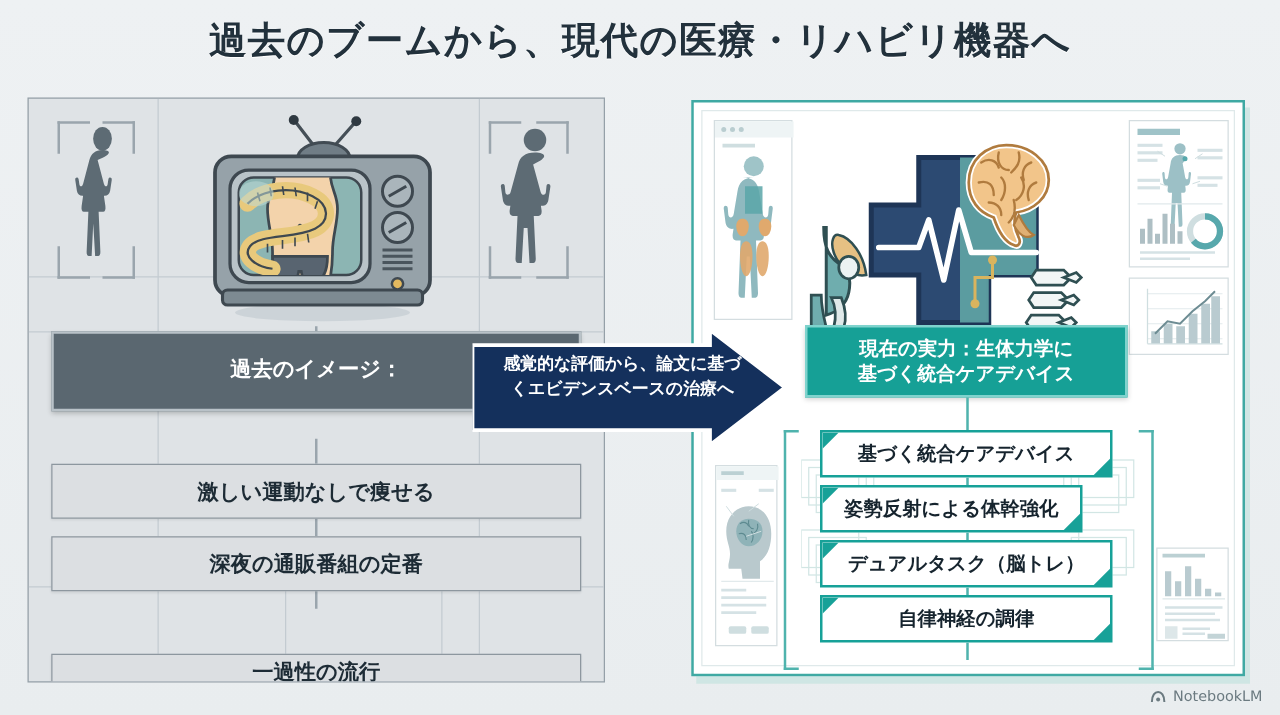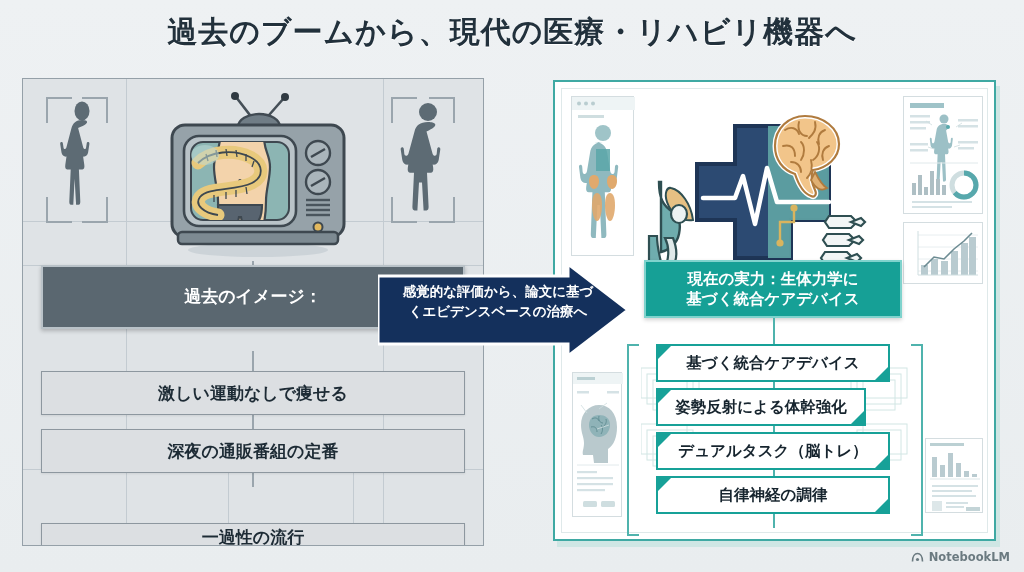--- a/index.html
+++ b/index.html
@@ -131,21 +131,21 @@
   .rbox.item { font-size:15.5px; }
   .rconn { position:absolute; width:2px; background:#4fb3ad; }
   .rbracket { position:absolute; width:12px; }
   .rbracket.l { border-left:2px solid #4fb3ad; border-top:2px solid #4fb3ad; border-bottom:2px solid #4fb3ad; }
   .rbracket.r { border-right:2px solid #4fb3ad; border-top:2px solid #4fb3ad; border-bottom:2px solid #4fb3ad; }
 
   
   .watermark {
     position:absolute; right:14px; bottom:8px;
     display:flex; align-items:center; gap:5px;
-    color:#6b7a80; font-size:11.5px; font-weight:700;
+    color:#6b7a80; font-size:11.5px; font-weight:400;
   }
 </style>
 </head>
 <body>
 
 <div id="stage">
 
   <div class="title">過去のブームから、現代の医療・リハビリ機器へ</div>
 
   <div class="left-panel">

